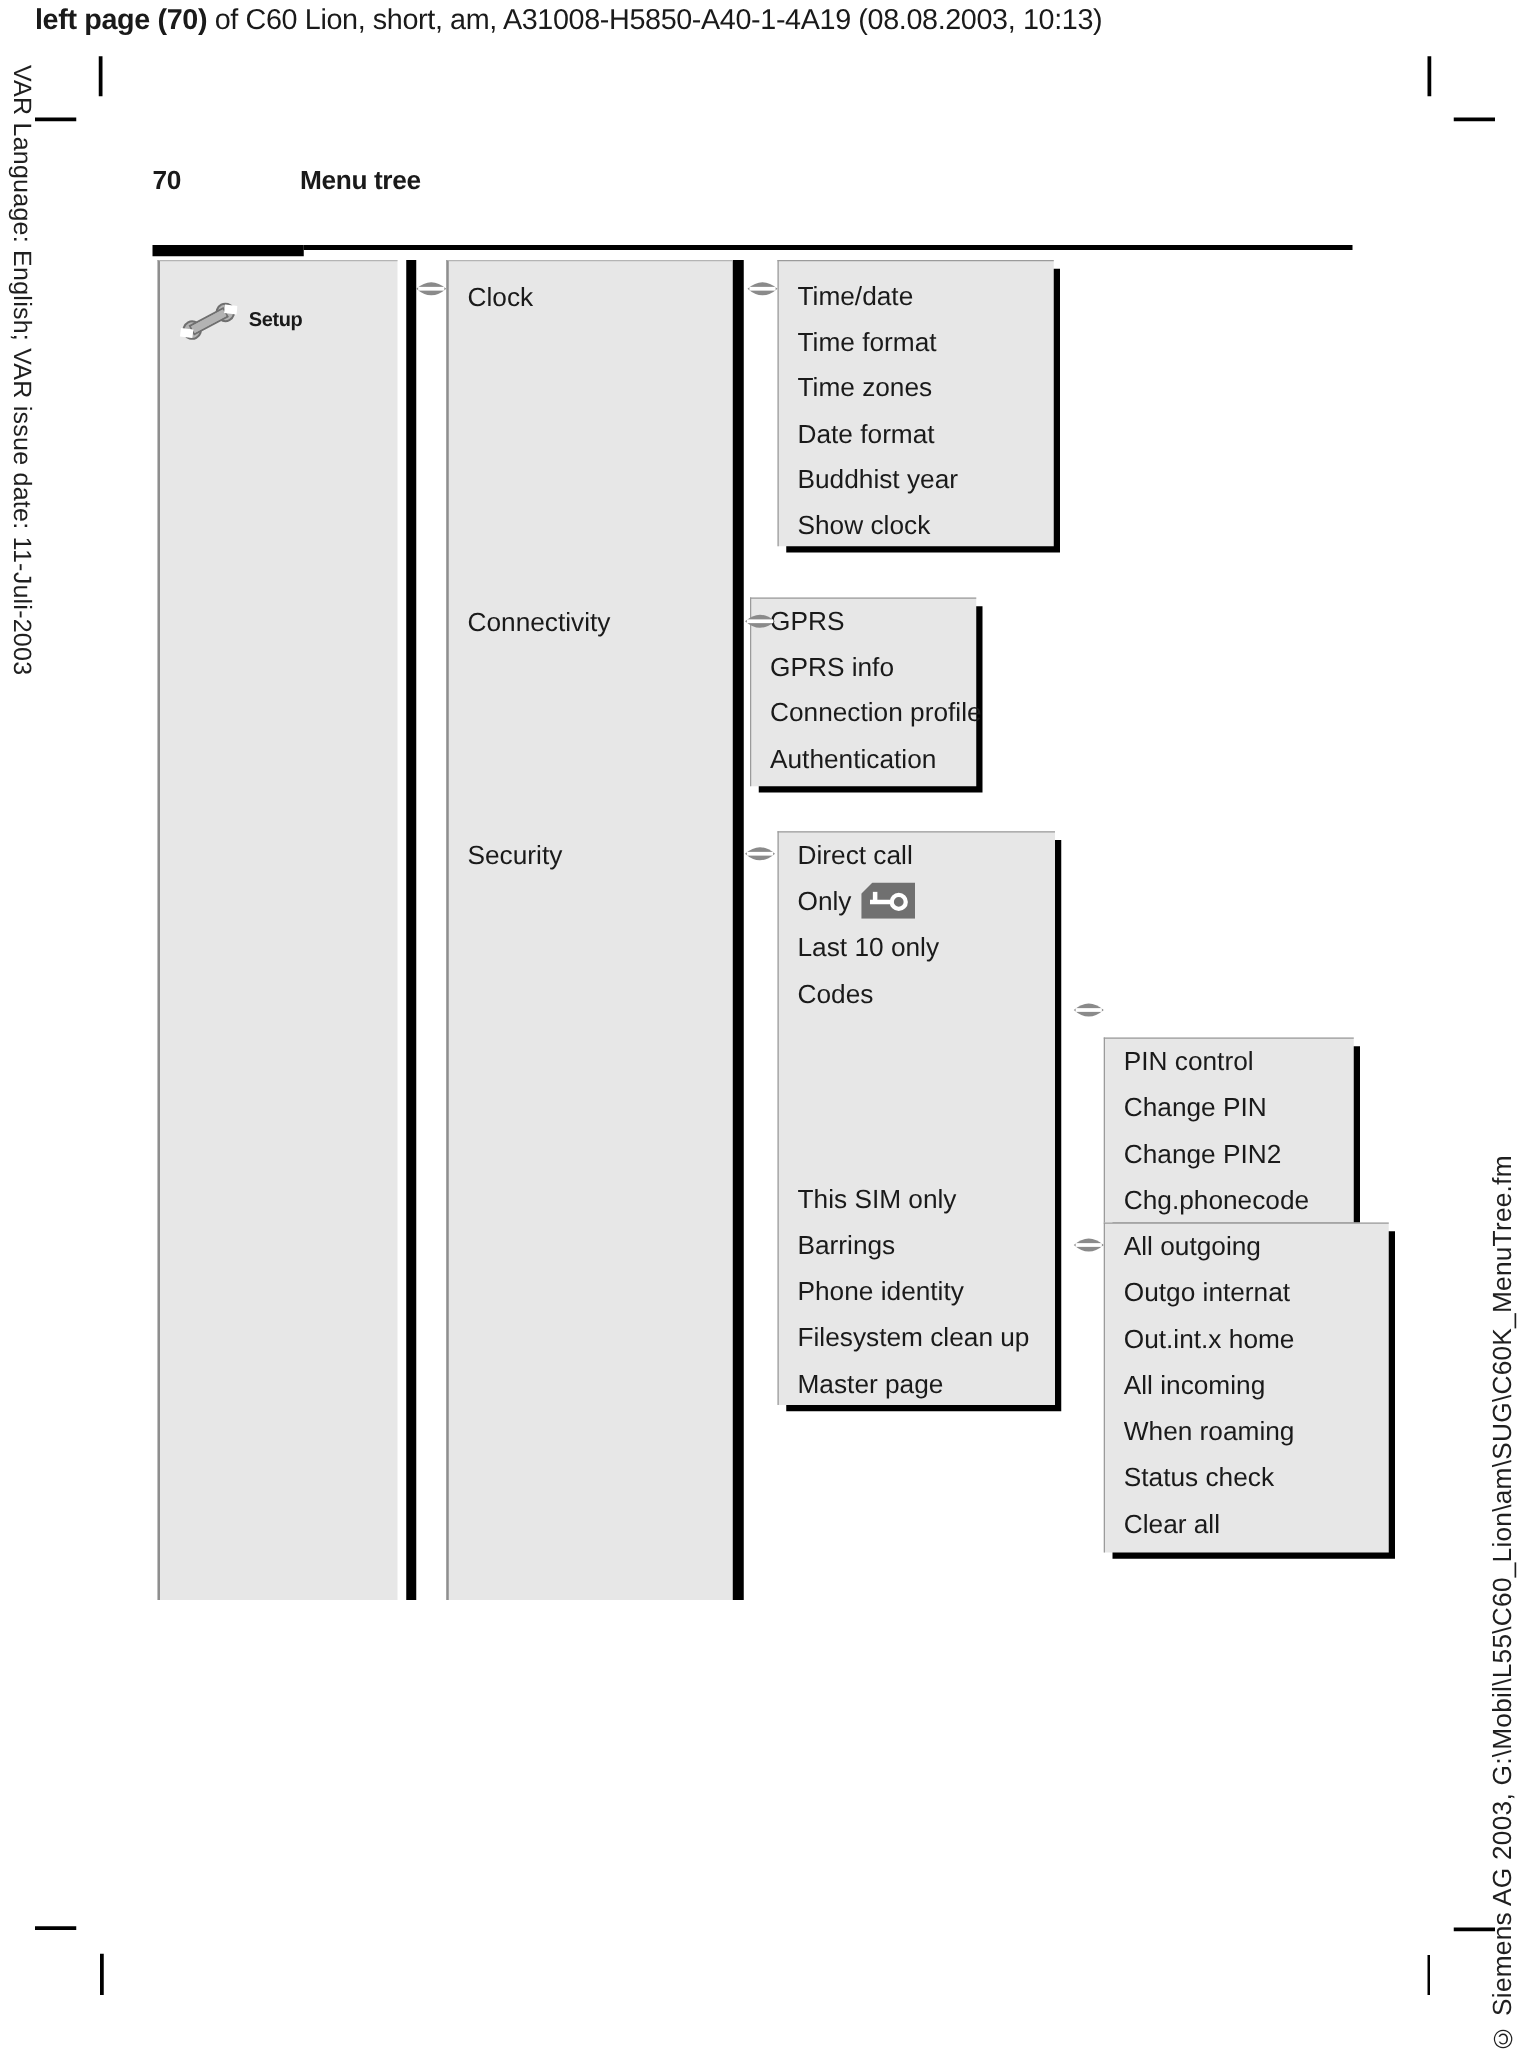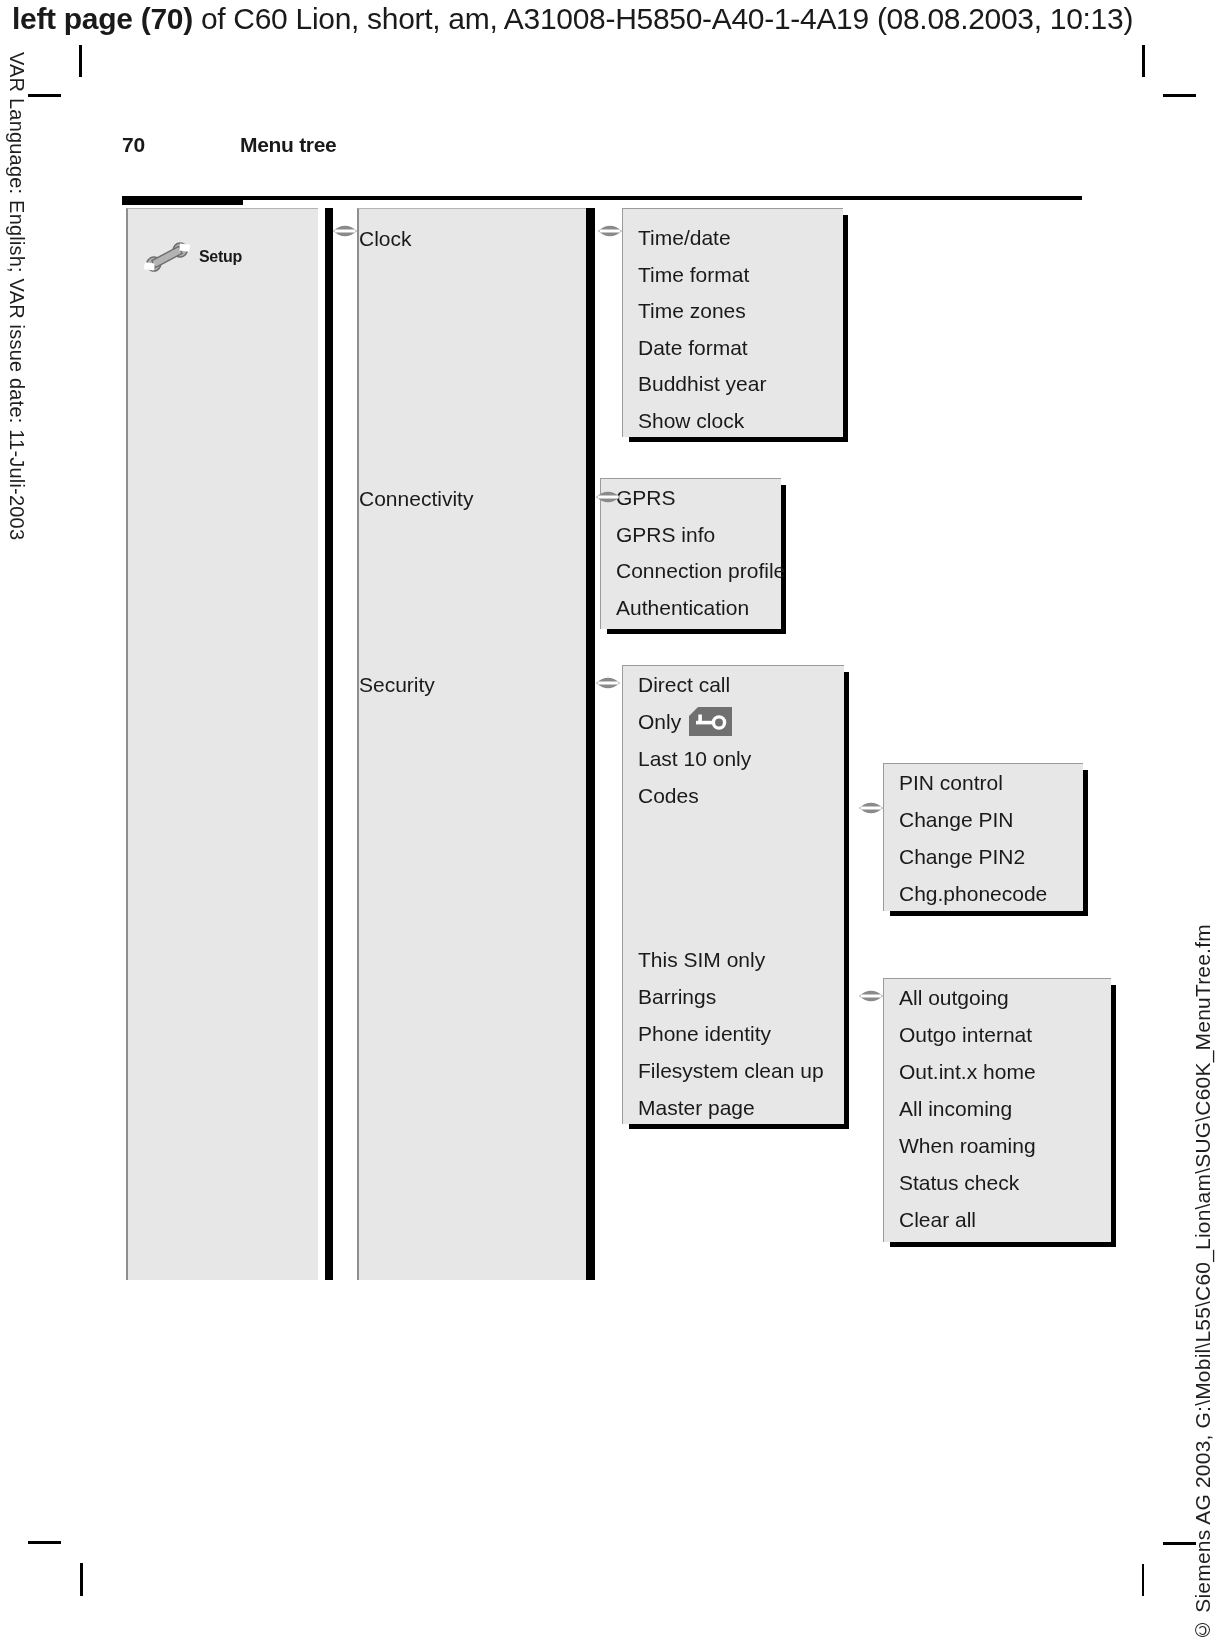--- a/index.html
+++ b/index.html
@@ -3,21 +3,21 @@
 <meta charset="utf-8">
 <style>
   html,body{margin:0;padding:0;}
   body{
     width:1224px;height:1645px;position:relative;background:#ffffff;
     font-family:"Liberation Sans", sans-serif;color:#1a1a1a;overflow:hidden;
   }
   .abs{position:absolute;}
 
   
-  .doc-header{left:12px;top:2px;font-size:30px;letter-spacing:-0.3px;white-space:nowrap;}
+  .doc-header{left:28px;top:2px;font-size:23px;letter-spacing:-0.3px;white-space:nowrap;}
   .doc-header b{font-weight:bold;}
 
   
   .mark{background:#000;}
 
   
   .vtext-down{writing-mode:vertical-rl;font-size:20px;color:#1f1f1f;white-space:nowrap;letter-spacing:0.2px;}
   .vtext-up{writing-mode:vertical-rl;transform:rotate(180deg);font-size:21px;color:#1f1f1f;white-space:nowrap;letter-spacing:0.2px;}
 
   
@@ -28,21 +28,21 @@
   
   .panel{background:#e7e7e7;border-left:2px solid #8e8e8e;border-top:1px solid #b4b4b4;box-sizing:border-box;}
   .vbar{background:#000;}
   .shadowbox{
     background:#e7e7e7;border:1px solid #9b9b9b;border-right:none;border-bottom:none;
     box-shadow:6px 6px 0 -1px #000;box-sizing:border-box;
   }
   .mi{font-size:21px;padding-left:15px;white-space:nowrap;}
   .lh36 .mi{line-height:36.5px;}
   .lh37 .mi{line-height:37px;}
-  .l2-label{font-size:21px;line-height:37px;white-space:nowrap;}
+  .l2-label{font-size:21px;line-height:37px;padding-left:15px;white-space:nowrap;}
   .setup-row{display:flex;align-items:center;gap:9px;padding:30px 0 0 16px;}
   .setup-label{font-size:16px;font-weight:bold;letter-spacing:-0.3px;}
   .spacer{height:127px;}
   .keyicon{vertical-align:-7px;margin-left:8px;}
 </style>
 </head>
 <body>
 
 <div class="abs doc-header">
   <b>left page (70)</b><span> of C60 Lion, short, am, A31008-H5850-A40-1-4A19 (08.08.2003, 10:13)</span>
@@ -124,21 +124,21 @@
   <div>
 
   <div class="mi">This SIM only</div>
       <div class="mi">Barrings</div>
       <div class="mi">Phone identity</div>
       <div class="mi">Filesystem clean up</div>
       <div class="mi">Master page</div>
     </div>
 </div>
 
-<div class="abs shadowbox lh37" style="left:883px;top:763px;width:200px;height:148px;">
+<div class="abs shadowbox lh37" style="left:883px;top:830px;width:200px;height:148px;">
 
 <div class="mi">PIN control</div>
     <div class="mi">Change PIN</div>
     <div class="mi">Change PIN2</div>
     <div class="mi">Chg.phonecode</div>
   </div>
 
 <div class="abs shadowbox lh37" style="left:883px;top:978px;width:228px;height:264px;">
 
 <div class="mi">All outgoing</div>

